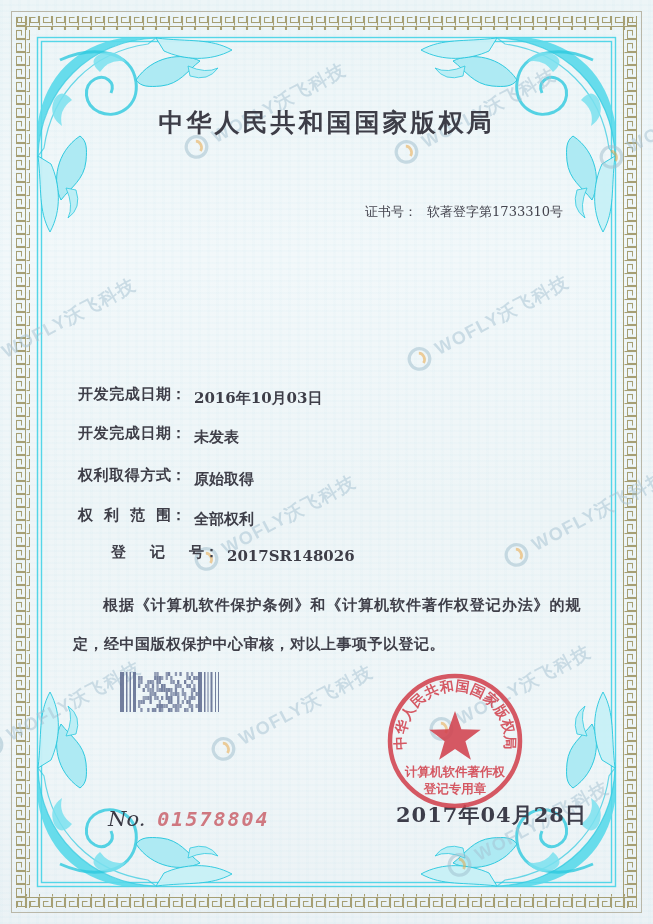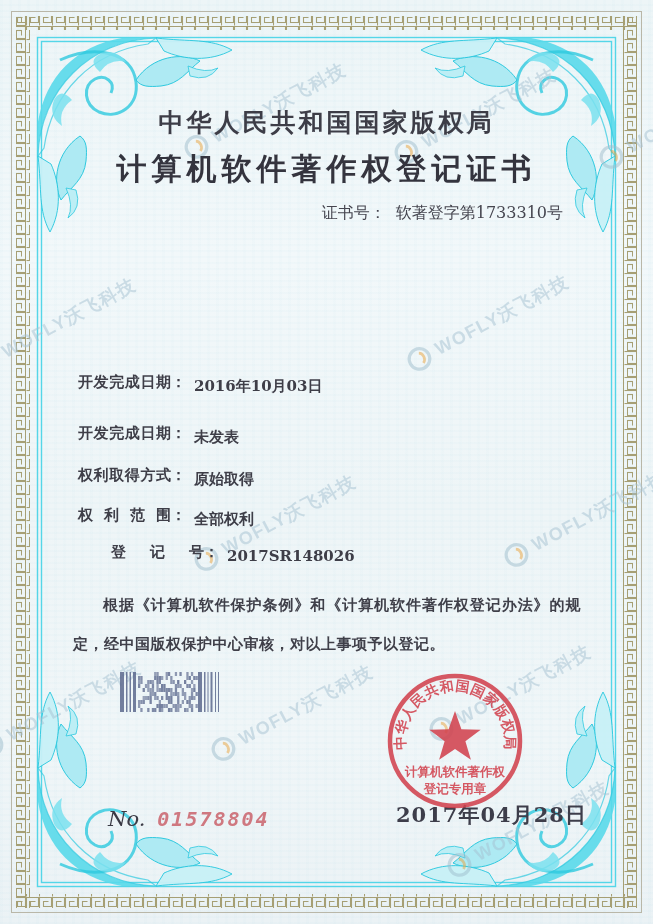--- a/index.html
+++ b/index.html
@@ -45,31 +45,31 @@
   
   .authority{
     position:absolute;left:0;top:106px;width:100%;text-align:center;
     font-size:25px;font-weight:bold;letter-spacing:3px;color:#3d3d47;z-index:3;
   }
   .main-title{
     position:absolute;left:0;top:149px;width:100%;text-align:center;
     font-size:30px;font-weight:bold;letter-spacing:5px;color:#34343e;z-index:3;
   }
   .certno{
-    position:absolute;top:203px;right:90px;font-size:16px;color:#45454f;z-index:3;margin-left:40px;
+    position:absolute;top:203px;right:90px;font-size:13px;color:#45454f;z-index:3;margin-left:40px;
   }
   .certno .v{margin-left:10px;}
 
   
   .frow{position:absolute;left:78px;font-size:15px;color:#3e3e48;font-weight:600;z-index:3;}
   .flabel{display:inline-block;width:93px;text-align:justify;text-align-last:justify;vertical-align:top;}
   .fcolon{display:inline-block;vertical-align:top;}
   .fvalue{display:inline-block;margin-left:8px;max-width:380px;white-space:pre-line;
           line-height:26px;vertical-align:top;}
-  .frow1{top:235px;} .frow2{top:313px;} .frow3{top:373px;} .frow4{top:424px;}
+  .frow1{top:235px;} .frow2{top:313px;} .frow3{top:385px;} .frow4{top:424px;}
   .frow5{top:466px;} .frow6{top:506px;} .frow7{top:543px;margin-left:33px;}
 
   .body-par{
     position:absolute;left:73px;top:586px;width:508px;z-index:3;
     font-size:15px;color:#3f3f49;font-weight:600;line-height:39px;
     text-indent:2em;text-align:justify;letter-spacing:.5px;
   }
 
   
   .barcode{position:absolute;left:120px;top:672px;z-index:3;opacity:.82;}
@@ -200,21 +200,20 @@
   </div>
   <div class="wm wm11">
     <svg width="26" height="26" viewBox="0 0 24 24">
         <circle cx="12" cy="12" r="9.5" fill="none" stroke="#9fbecd" stroke-width="3"></circle>
         <path d="M14 7 c3.5 2 3.5 8 -0.5 10" stroke="#eaa33c" stroke-width="2.5" fill="none"></path>
       </svg>
     <span>WOFLY沃飞科技</span>
   </div>
 
   <div class="authority">中华人民共和国国家版权局</div>
-  <div class="main-title">计算机软件著作权登记证书</div>
   <div class="certno">
     <span>证书号：</span><span class="v">软著登字第1733310号</span>
   </div>
 
   <div class="frow frow3">
     <span class="flabel">开发完成日期</span><span class="fcolon">：</span><span class="fvalue">2016年10月03日</span>
   </div>
   <div class="frow frow4">
     <span class="flabel">开发完成日期</span><span class="fcolon">：</span><span class="fvalue">未发表</span>
   </div>

